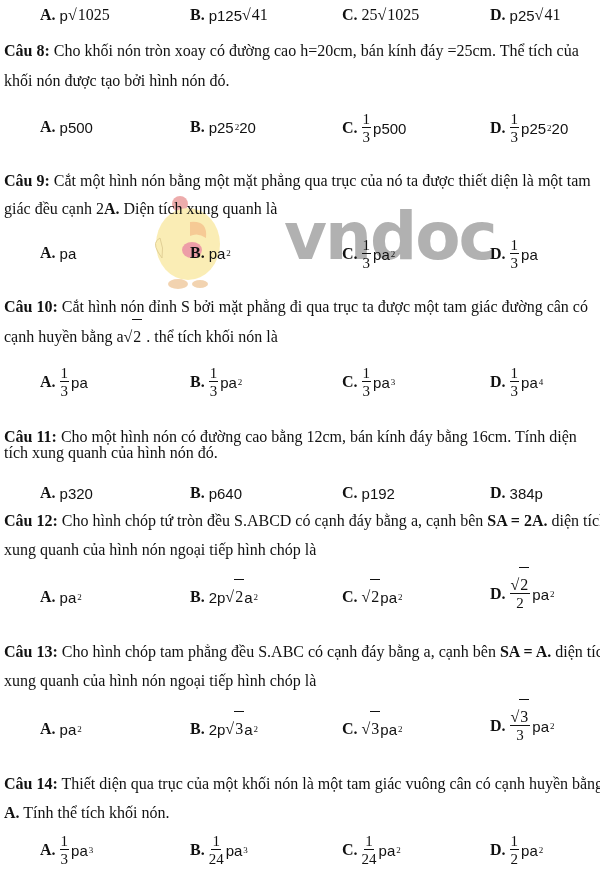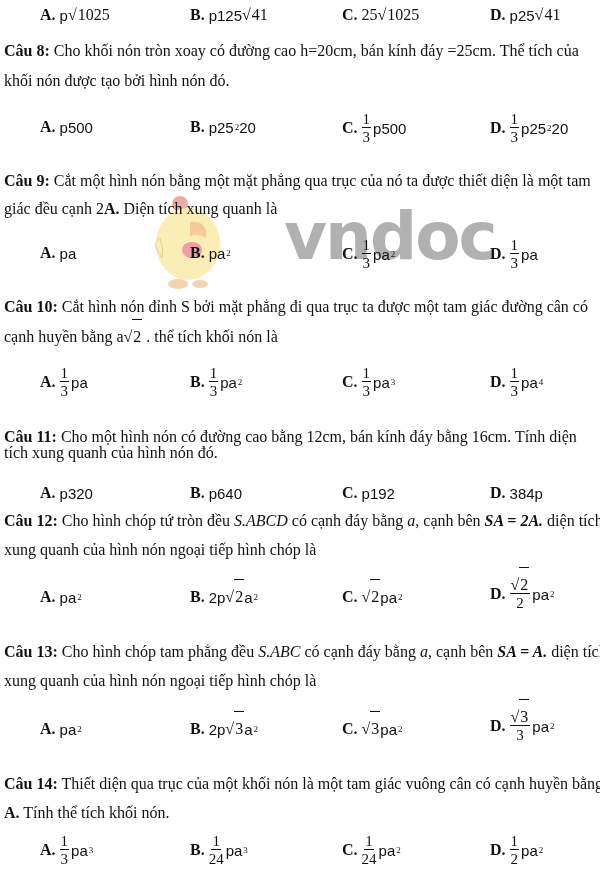--- a/index.html
+++ b/index.html
@@ -11,21 +11,21 @@
   .ans { position: absolute; display: flex; align-items: center; font-size: 16px; white-space: nowrap; }
   .ans .lbl { font-weight: bold; margin-right: 4px; font-family: "Liberation Serif", serif; }
   .m { font-family: "Liberation Sans", sans-serif; font-size: 15px; }
   .frac { display: inline-flex; flex-direction: column; align-items: center; vertical-align: middle;
           font-family: "Liberation Serif", serif; font-size: 15px; line-height: 14px; margin-right: 2px; }
   .frac .num { border-bottom: 1px solid #111; padding: 0 1px 1px 1px; }
   .frac .den { padding-top: 2px; }
   .sup { font-size: 9px; vertical-align: 8px; margin-left: 1px; }
   .sqrt { font-family: "Liberation Serif", serif; font-size: 16px; }
   .sqrt .rad { border-top: 1px solid #111; padding: 8px 1px; }
-  .it { font-style: italic; }
+  .it { }
   .b { font-weight: bold; }
   .watermark { position: absolute; left: 150px; top: 192px; width: 300px; height: 100px; opacity: 0.55; pointer-events: none; }
   .wm-text { position: absolute; left: 90px; top: 10px; font-family: "DejaVu Sans", sans-serif; font-weight: bold;
              font-size: 66px; color: #737373; letter-spacing: -2px; line-height: 70px; margin-left: 44px; }
 </style>
 </head>
 <body>
 
 <div class="watermark">
   <svg width="90" height="100" viewBox="0 0 90 100" style="position:absolute;left:0;top:0">

